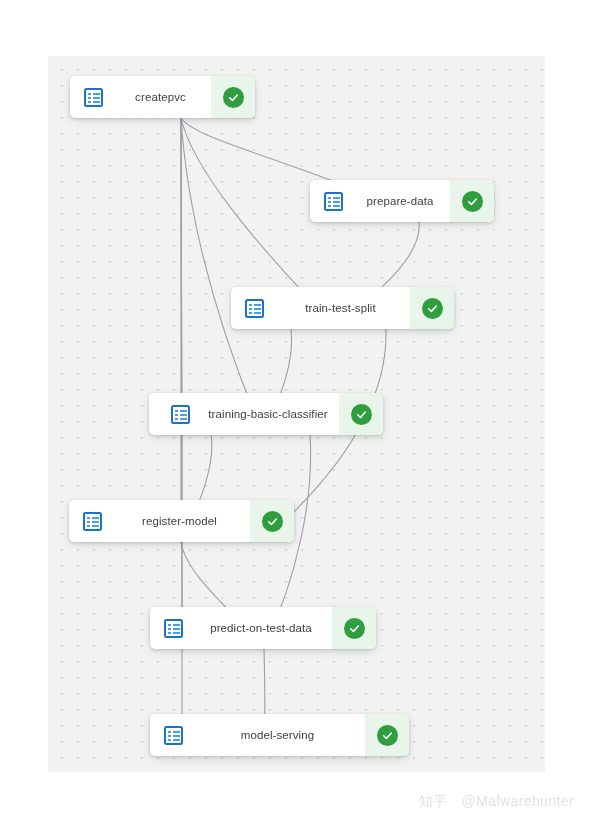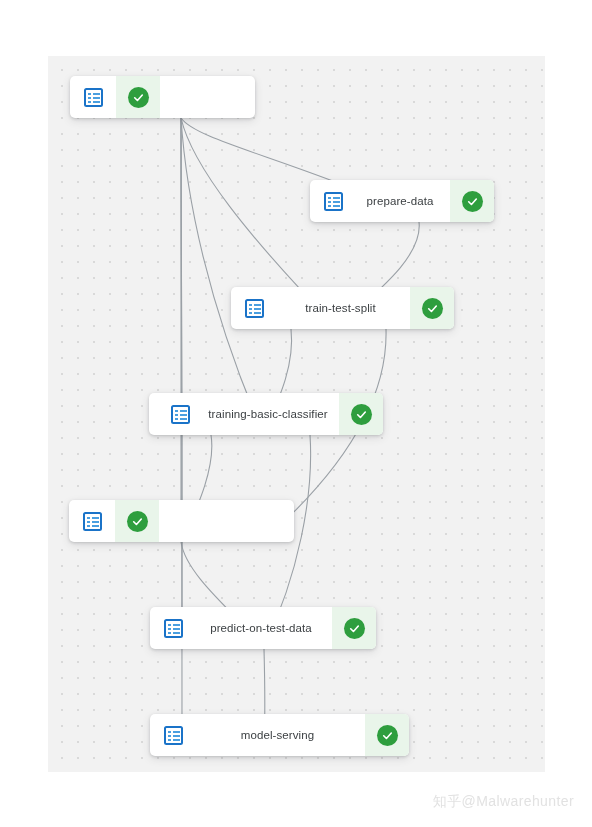--- a/index.html
+++ b/index.html
@@ -128,21 +128,21 @@
     right: 18px;
     bottom: 16px;
     font-size: 14px;
     color: #e2e2e2;
     letter-spacing: 0.4px;
     user-select: none;
     white-space: nowrap;
   }
   #watermark .zhihu-mark {
     font-family: "DejaVu Sans", sans-serif;
-    margin-right: 0;
+    margin-right: 14px;
   }
 </style>
 </head>
 <body>
 
 <div id="graph-canvas">
 
   <svg id="edge-layer" viewBox="0 0 497 716" width="497" height="716" xmlns="http://www.w3.org/2000/svg">
     <defs>
       <marker id="arrow" viewBox="0 0 10 10" refX="8" refY="5" markerWidth="5" markerHeight="5" orient="auto-start-reverse">
@@ -171,20 +171,21 @@
         <div class="node-icon-wrap">
           <span class="list-icon">
             <i class="b r1"></i>
             <i class="l r1"></i>
             <i class="b r2"></i>
             <i class="l r2"></i>
             <i class="b r3"></i>
             <i class="l r3"></i>
           </span>
         </div>
+        <div class="node-label">createpvc</div>
         <div class="node-status">
           <span class="check-badge">
             <svg width="13" height="13" viewBox="0 0 24 24">
               <path d="M5 12.5 L10 17.5 L19 7.5" fill="none" stroke="#ffffff" stroke-width="3" stroke-linecap="round" stroke-linejoin="round"></path>
             </svg>
           </span>
         </div>
       </div>
       <div class="node" style="left: 262px; top: 124px; width: 184px;">
         <div class="node-icon-wrap">
@@ -250,20 +251,21 @@
         <div class="node-icon-wrap">
           <span class="list-icon">
             <i class="b r1"></i>
             <i class="l r1"></i>
             <i class="b r2"></i>
             <i class="l r2"></i>
             <i class="b r3"></i>
             <i class="l r3"></i>
           </span>
         </div>
+        <div class="node-label">register-model</div>
         <div class="node-status">
           <span class="check-badge">
             <svg width="13" height="13" viewBox="0 0 24 24">
               <path d="M5 12.5 L10 17.5 L19 7.5" fill="none" stroke="#ffffff" stroke-width="3" stroke-linecap="round" stroke-linejoin="round"></path>
             </svg>
           </span>
         </div>
       </div>
       <div class="node" style="left: 102px; top: 551px; width: 226px;">
         <div class="node-icon-wrap">

